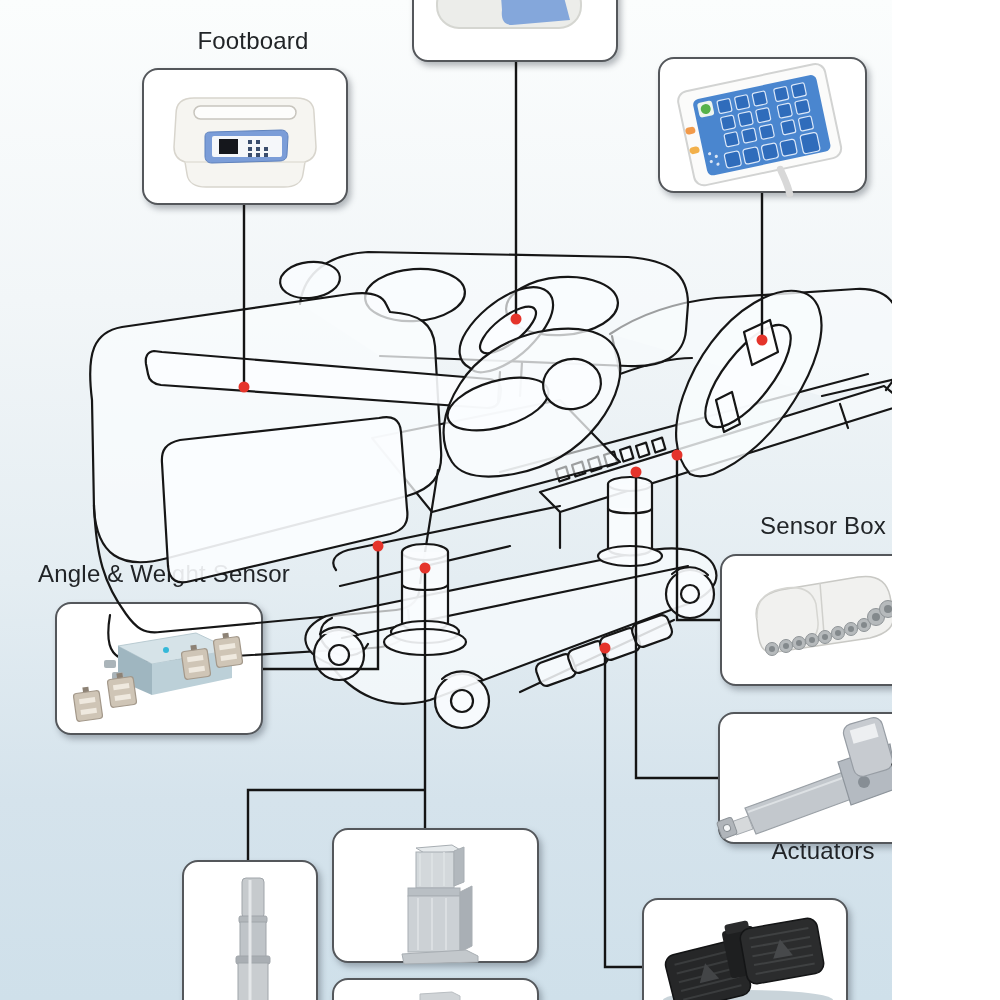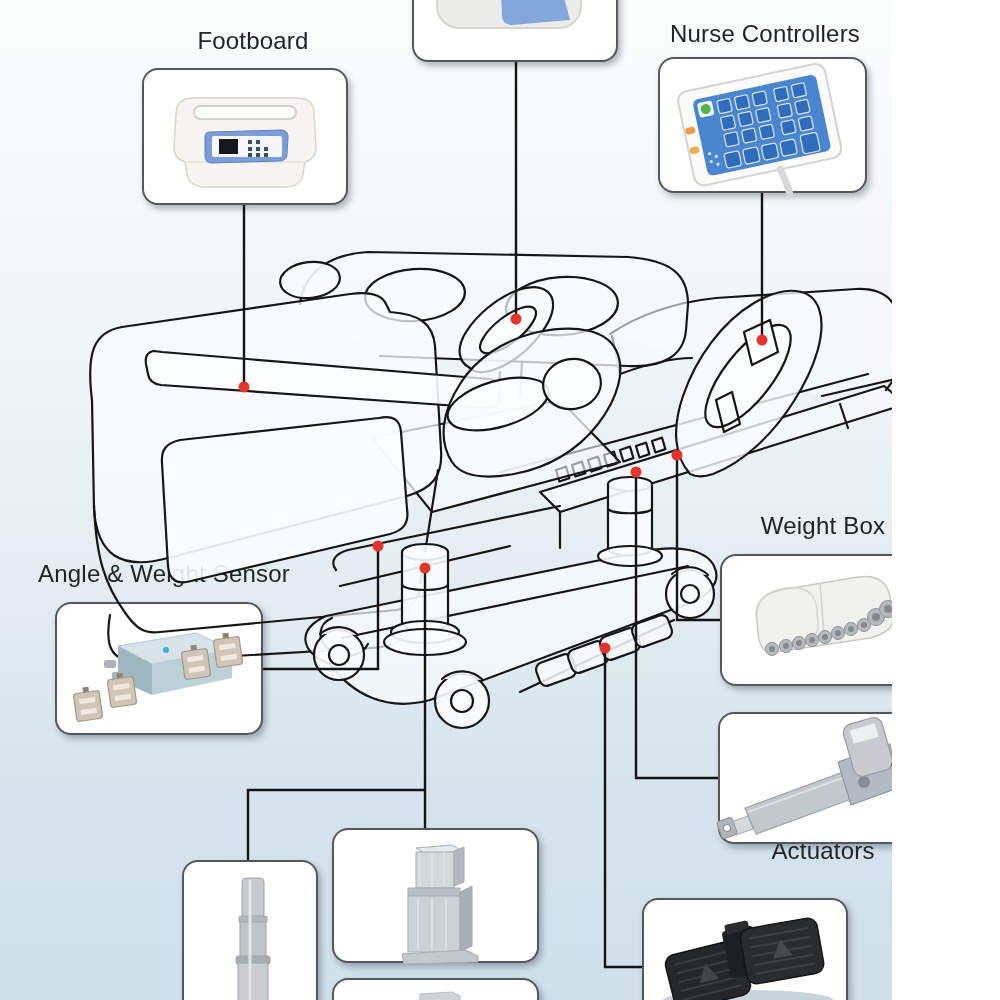--- a/index.html
+++ b/index.html
@@ -11,23 +11,22 @@
   .label{position:absolute;transform:translateX(-50%);font-size:24px;color:#212427;
     white-space:nowrap;letter-spacing:.2px;}
   svg.overlay{position:absolute;left:0;top:0;pointer-events:none;}
 </style>
 </head>
 <body>
 
 <div class="stage">
 
   <div class="label" style="left:253px;top:27px">Footboard</div>
-  <div class="label" style="left:765px;top:20px">Nurse Controllers</div>
   <div class="label" style="left:164px;top:560px">Angle &amp; Weight Sensor</div>
-  <div class="label" style="left:823px;top:512px">Weight Box</div>
+  <div class="label" style="left:823px;top:512px">Sensor Box</div>
   <div class="label" style="left:823px;top:837px">Actuators</div>
 
   <div class="co" style="left:142px;top:68px;width:206px;height:137px"></div>
   <div class="co" style="left:412px;top:-45px;width:206px;height:107px"></div>
   <div class="co" style="left:658px;top:57px;width:209px;height:136px"></div>
   <div class="co" style="left:55px;top:602px;width:208px;height:133px"></div>
   <div class="co" style="left:720px;top:554px;width:204px;height:132px"></div>
   <div class="co" style="left:718px;top:712px;width:209px;height:132px"></div>
   <div class="co" style="left:642px;top:898px;width:206px;height:130px"></div>
   <div class="co" style="left:182px;top:860px;width:136px;height:170px"></div>

